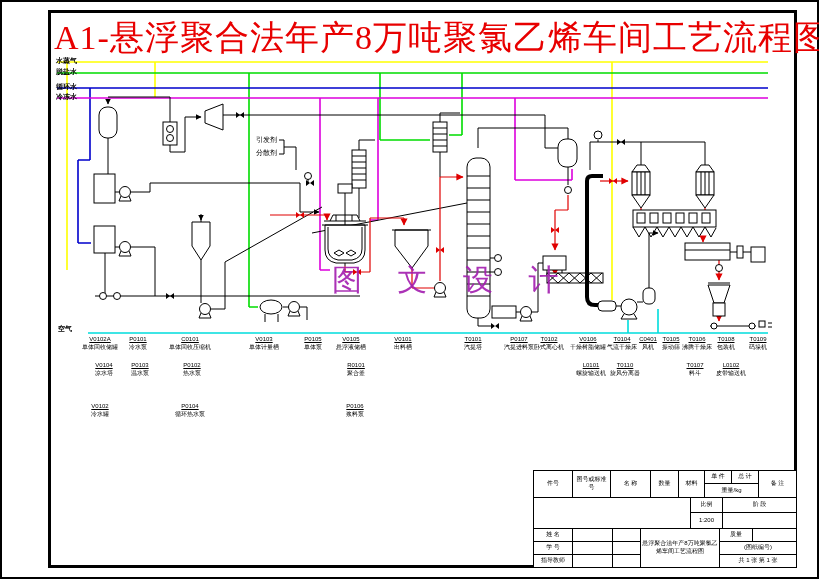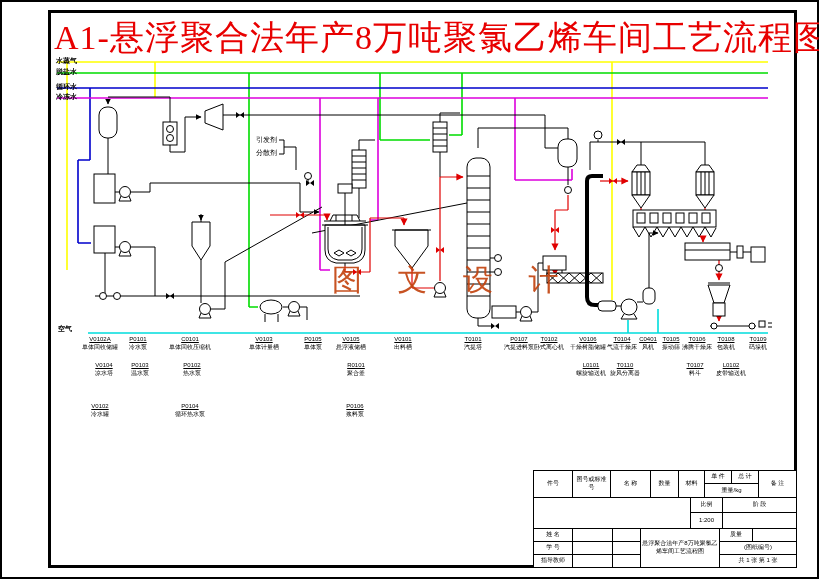--- a/index.html
+++ b/index.html
@@ -9,21 +9,21 @@
        border:2px solid #000;box-sizing:border-box;pointer-events:none}
   .frame{position:absolute;left:48px;top:10px;width:749px;height:558px;
        border:3px solid #000;box-sizing:border-box}
   svg.diagram{position:absolute;left:0;top:0}
   .big-title{position:absolute;left:54px;top:15px;white-space:nowrap;
        font-family:"Liberation Serif",serif;font-weight:normal;font-size:34px;
        letter-spacing:1px;color:#e80000}
   .ulab{position:absolute;font-size:7px;font-weight:bold;color:#000;line-height:1;white-space:nowrap}
   .rlab{position:absolute;font-size:7px;color:#000;line-height:1;white-space:nowrap}
   .wm{position:absolute;left:332px;top:260px;font-family:"Liberation Serif",serif;
-      font-size:30px;color:#c2410c;letter-spacing:14px;white-space:nowrap;opacity:.9}
+      font-size:30px;color:#a21caf;letter-spacing:14px;white-space:nowrap;opacity:.9}
   .eq{position:absolute;font-size:6px;color:#000;text-align:center;
       transform:translateX(-50%);line-height:1.25;white-space:nowrap}
   .eq .tg{display:block;text-decoration:underline}
   .tb{position:absolute;left:533px;top:470px;width:264px;height:98px;background:#fff}
   .c{position:absolute;border:1px solid #000;box-sizing:border-box;display:flex;
      align-items:center;justify-content:center;font-size:6px;color:#000;
      text-align:center;line-height:1.3;overflow:hidden;padding:0 1px}
 </style>
 </head>
 <body>

